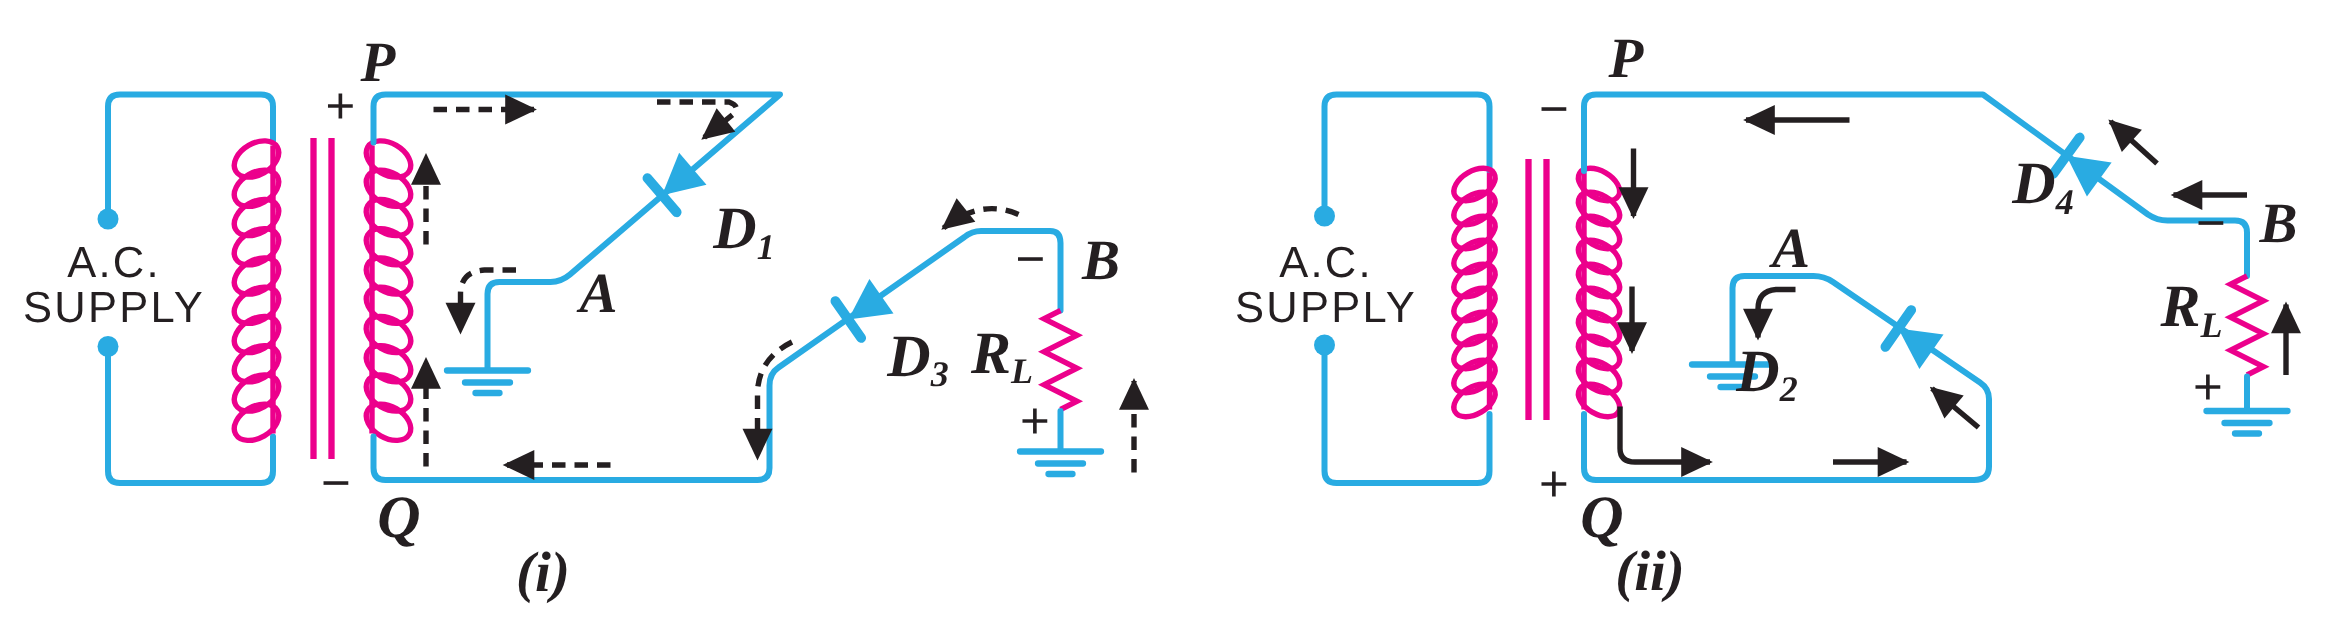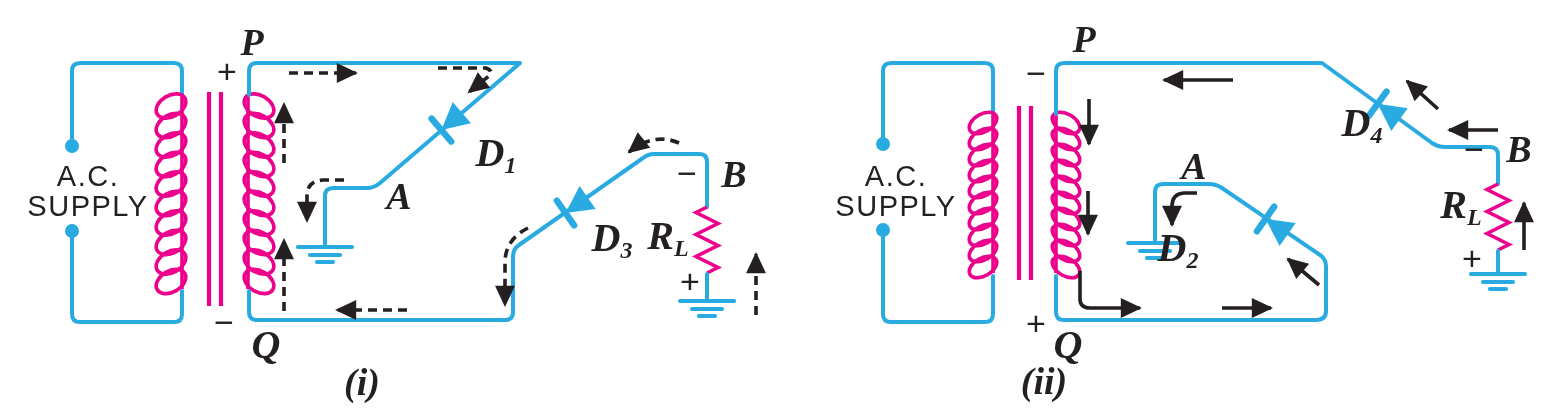--- a/index.html
+++ b/index.html
@@ -22,21 +22,21 @@
   .mk{fill:var(--ink);}
 
   .lbl{position:absolute;transform:translate(-50%,-50%);color:var(--ink);white-space:nowrap;
        font-style:italic;font-weight:bold;font-size:40px;line-height:1;}
   .lbl .sub{font-size:0.6em;font-style:italic;vertical-align:-0.28em;}
   .sign{position:absolute;transform:translate(-50%,-50%);color:var(--ink);
         font-family:"Liberation Sans","DejaVu Sans",sans-serif;font-style:normal;
         font-weight:normal;font-size:34px;line-height:1;}
   .supply{position:absolute;transform:translate(-50%,-50%);color:var(--ink);text-align:center;
         font-family:"Liberation Sans","DejaVu Sans",sans-serif;font-size:29px;line-height:1.05;
-        letter-spacing:1.5px;font-weight:normal;margin-left:12px;}
+        letter-spacing:1.5px;font-weight:normal;}
   .caption{position:absolute;transform:translate(-50%,-50%);color:var(--ink);
         font-style:italic;font-weight:600;font-size:38px;line-height:1;}
 </style>
 </head>
 <body>
 
 <div id="stage">
 
 <svg width="1565" height="417" viewBox="0 0 1565 417">
   <defs>
@@ -175,15 +175,15 @@
   <div class="sign" style="left:1036px;top:73px;"><span>−</span></div>
   <div class="sign" style="left:1036px;top:323px;"><span>+</span></div>
   <div class="lbl" style="left:1068px;top:345px;"><span>Q</span></div>
   <div class="lbl" style="left:1194px;top:166px;font-size:38px;"><span>A</span></div>
   <div class="lbl" style="left:1362px;top:125px;text-align:center;"><span>D</span><span class="sub">4</span></div>
   <div class="lbl" style="left:1178px;top:250px;"><span>D</span><span class="sub">2</span></div>
   <div class="lbl" style="left:1461px;top:207px;"><span>R</span><span class="sub">L</span></div>
   <div class="sign" style="left:1474px;top:149px;"><span>−</span></div>
   <div class="lbl" style="left:1519px;top:149px;font-size:38px;"><span>B</span></div>
   <div class="sign" style="left:1472px;top:258px;"><span>+</span></div>
-  <div class="caption" style="left:1044px;top:381px;"><span>(ii)</span></div>
+  <div class="caption" style="left:1100px;top:381px;"><span>(ii)</span></div>
 
 </div>
 
 </body></html>

